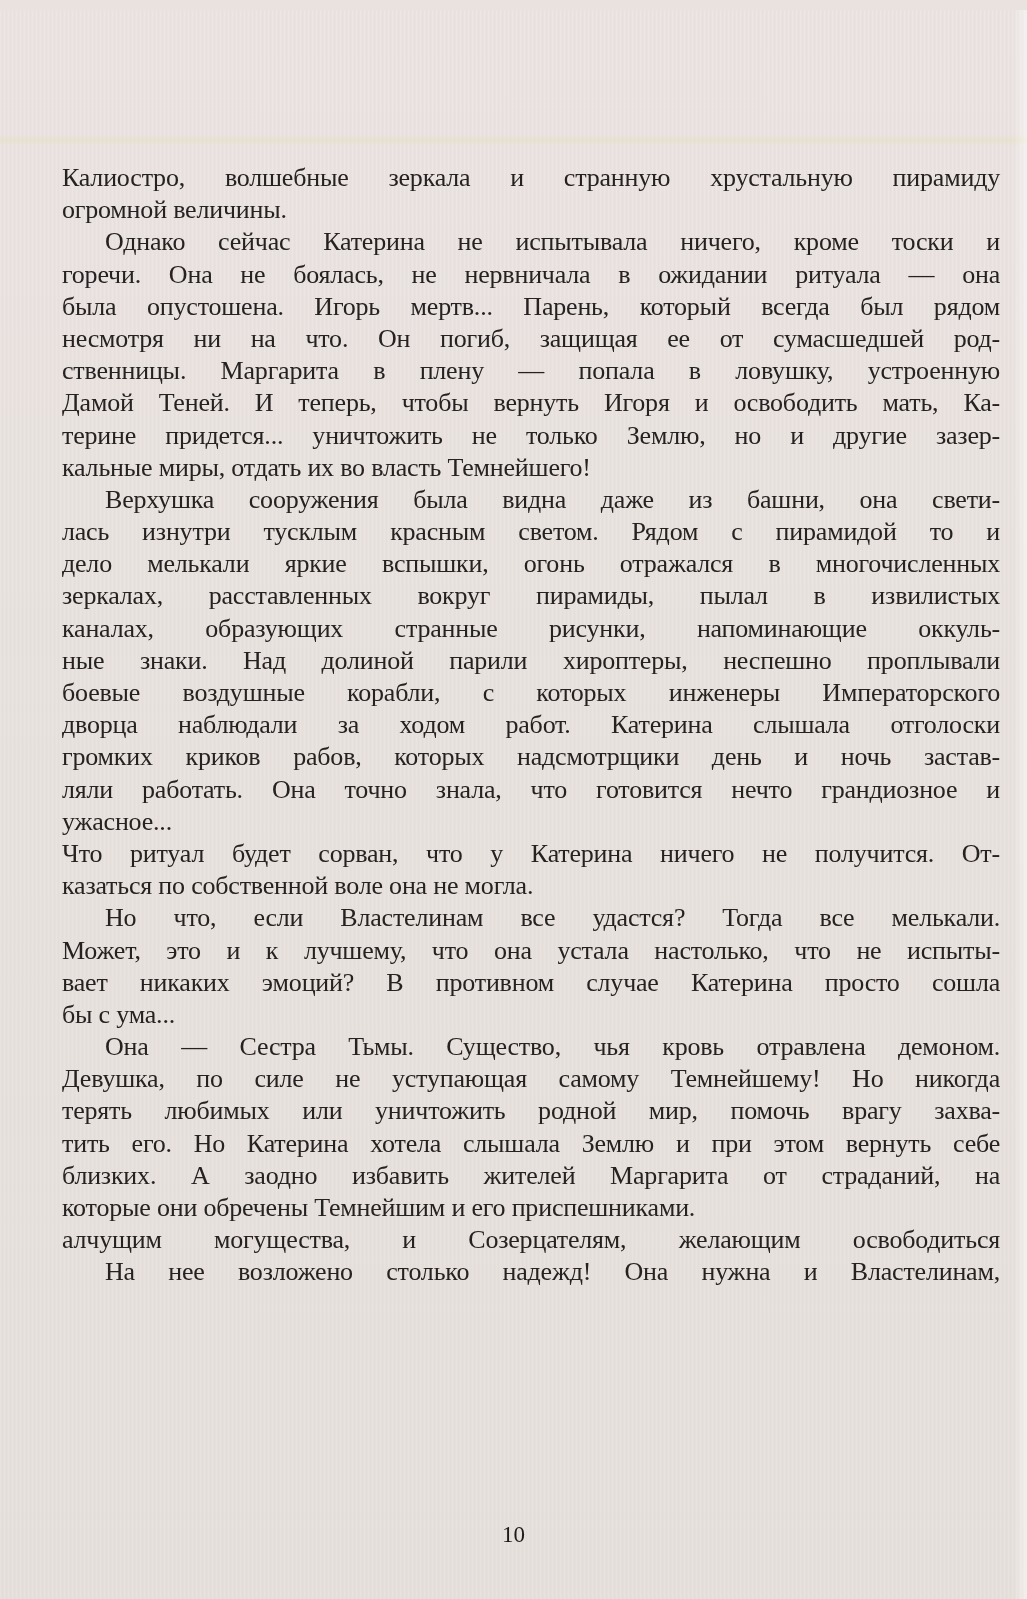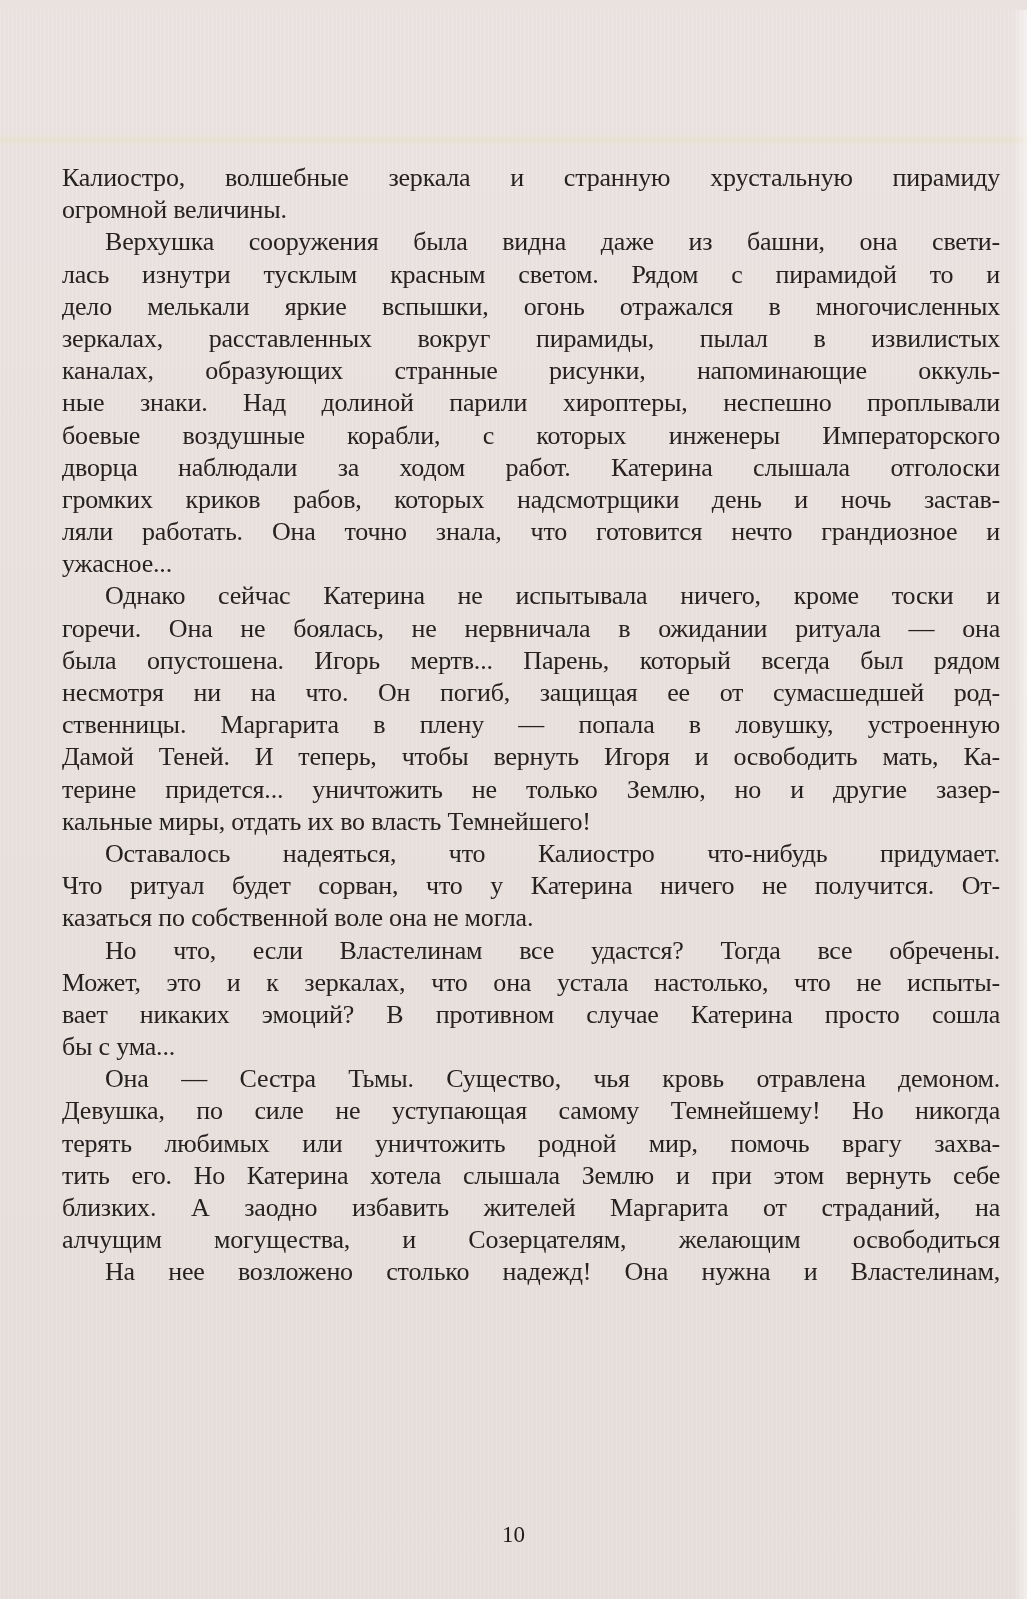--- a/index.html
+++ b/index.html
@@ -76,59 +76,59 @@
 <div class="page">
   <div class="scan-band"></div>
   <div class="right-edge"></div>
 
   <div class="text-block" id="text-block">
       <div>
         <span class="line">Калиостро, волшебные зеркала и странную хрустальную пирамиду</span>
         <span class="line last">огромной величины.</span>
       </div>
       <div>
+        <span class="line indent">Однако сейчас Катерина не испытывала ничего, кроме тоски и</span>
+        <span class="line">горечи. Она не боялась, не нервничала в ожидании ритуала — она</span>
+        <span class="line">была опустошена. Игорь мертв... Парень, который всегда был рядом</span>
+        <span class="line">несмотря ни на что. Он погиб, защищая ее от сумасшедшей род-</span>
+        <span class="line">ственницы. Маргарита в плену — попала в ловушку, устроенную</span>
+        <span class="line">Дамой Теней. И теперь, чтобы вернуть Игоря и освободить мать, Ка-</span>
+        <span class="line">терине придется... уничтожить не только Землю, но и другие зазер-</span>
+        <span class="line last">кальные миры, отдать их во власть Темнейшего!</span>
+      </div>
+      <div>
         <span class="line indent">Верхушка сооружения была видна даже из башни, она свети-</span>
         <span class="line">лась изнутри тусклым красным светом. Рядом с пирамидой то и</span>
         <span class="line">дело мелькали яркие вспышки, огонь отражался в многочисленных</span>
         <span class="line">зеркалах, расставленных вокруг пирамиды, пылал в извилистых</span>
         <span class="line">каналах, образующих странные рисунки, напоминающие оккуль-</span>
         <span class="line">ные знаки. Над долиной парили хироптеры, неспешно проплывали</span>
         <span class="line">боевые воздушные корабли, с которых инженеры Императорского</span>
         <span class="line">дворца наблюдали за ходом работ. Катерина слышала отголоски</span>
         <span class="line">громких криков рабов, которых надсмотрщики день и ночь застав-</span>
         <span class="line">ляли работать. Она точно знала, что готовится нечто грандиозное и</span>
         <span class="line last">ужасное...</span>
       </div>
       <div>
-        <span class="line indent">Однако сейчас Катерина не испытывала ничего, кроме тоски и</span>
-        <span class="line">горечи. Она не боялась, не нервничала в ожидании ритуала — она</span>
-        <span class="line">была опустошена. Игорь мертв... Парень, который всегда был рядом</span>
-        <span class="line">несмотря ни на что. Он погиб, защищая ее от сумасшедшей род-</span>
-        <span class="line">ственницы. Маргарита в плену — попала в ловушку, устроенную</span>
-        <span class="line">Дамой Теней. И теперь, чтобы вернуть Игоря и освободить мать, Ка-</span>
-        <span class="line">терине придется... уничтожить не только Землю, но и другие зазер-</span>
-        <span class="line last">кальные миры, отдать их во власть Темнейшего!</span>
-      </div>
-      <div>
-        <span class="line indent">Оставалось надеяться, что Калиостро что-нибудь придумает.</span>
         <span class="line">Что ритуал будет сорван, что у Катерина ничего не получится. От-</span>
         <span class="line last">казаться по собственной воле она не могла.</span>
       </div>
       <div>
-        <span class="line indent">Но что, если Властелинам все удастся? Тогда все обречены.</span>
-        <span class="line">Может, это и к зеркалах, что она устала настолько, что не испыты-</span>
+        <span class="line indent">Но что, если Властелинам все удастся? Тогда все мелькали.</span>
+        <span class="line">Может, это и к лучшему, что она устала настолько, что не испыты-</span>
         <span class="line">вает никаких эмоций? В противном случае Катерина просто сошла</span>
         <span class="line last">бы с ума...</span>
       </div>
       <div>
         <span class="line indent">Она — Сестра Тьмы. Существо, чья кровь отравлена демоном.</span>
         <span class="line">Девушка, по силе не уступающая самому Темнейшему! Но никогда</span>
         <span class="line">терять любимых или уничтожить родной мир, помочь врагу захва-</span>
         <span class="line">тить его. Но Катерина хотела слышала Землю и при этом вернуть себе</span>
         <span class="line">близких. А заодно избавить жителей Маргарита от страданий, на</span>
+        <span class="line last">которые они обречены Темнейшим и его приспешниками.</span>
       </div>
       <div>
         <span class="line">алчущим могущества, и Созерцателям, желающим освободиться</span>
         <span class="line indent">На нее возложено столько надежд! Она нужна и Властелинам,</span>
       </div>
     </div>
 
   <div class="page-number">10</div>
 </div>
 

